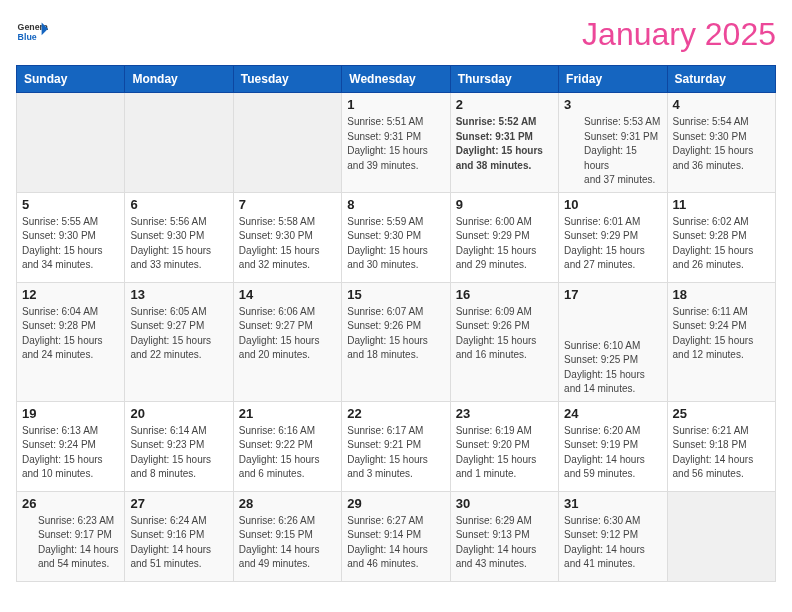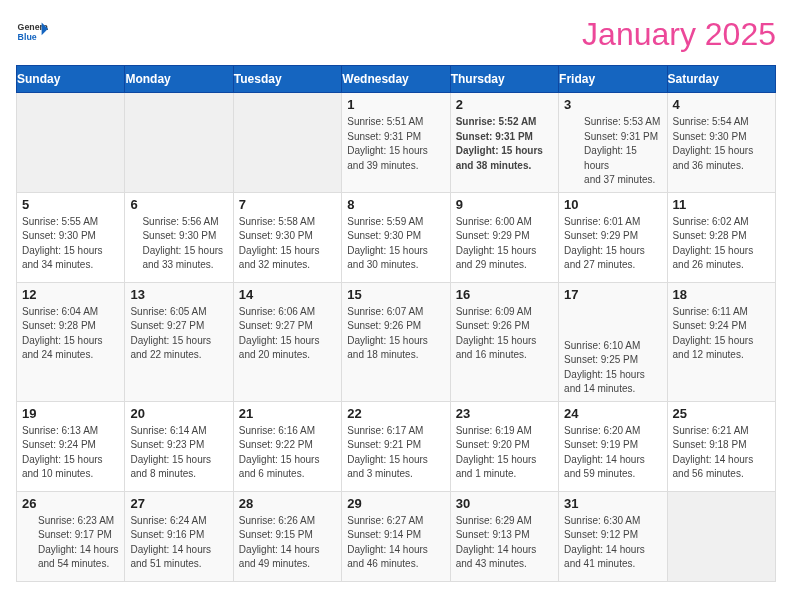--- a/index.html
+++ b/index.html
@@ -40,21 +40,21 @@
     table {
       width: 100%;
       border-collapse: collapse;
       table-layout: fixed;
     }
     thead th {
       background-color: #1565c0;
       color: #fff;
       font-size: 12px;
       font-weight: bold;
-      padding: 6px 0;
+      padding: 6px 7px;
       text-align: left;
       border: 1px solid #0d47a1;
     }
     tbody td {
       vertical-align: top;
       border: 1px solid #ddd;
       padding: 4px 5px;
       font-size: 10.5px;
       color: #333;
       background: #fff;
@@ -143,21 +143,21 @@
       <tr>
         <td>
           <div class="day-number">5</div>
           <div class="day-info" style="white-space: pre-line;">Sunrise: 5:55 AM
 Sunset: 9:30 PM
 Daylight: 15 hours
 and 34 minutes.</div>
         </td>
         <td>
           <div class="day-number">6</div>
-          <div class="day-info" style="white-space: pre-line; margin-left: 12px;">Sunrise: 5:56 AM
+          <div class="day-info" style="white-space: pre-line;">Sunrise: 5:56 AM
 Sunset: 9:30 PM
 Daylight: 15 hours
 and 33 minutes.</div>
         </td>
         <td>
           <div class="day-number">7</div>
           <div class="day-info" style="white-space: pre-line;">Sunrise: 5:58 AM
 Sunset: 9:30 PM
 Daylight: 15 hours
 and 32 minutes.</div>

